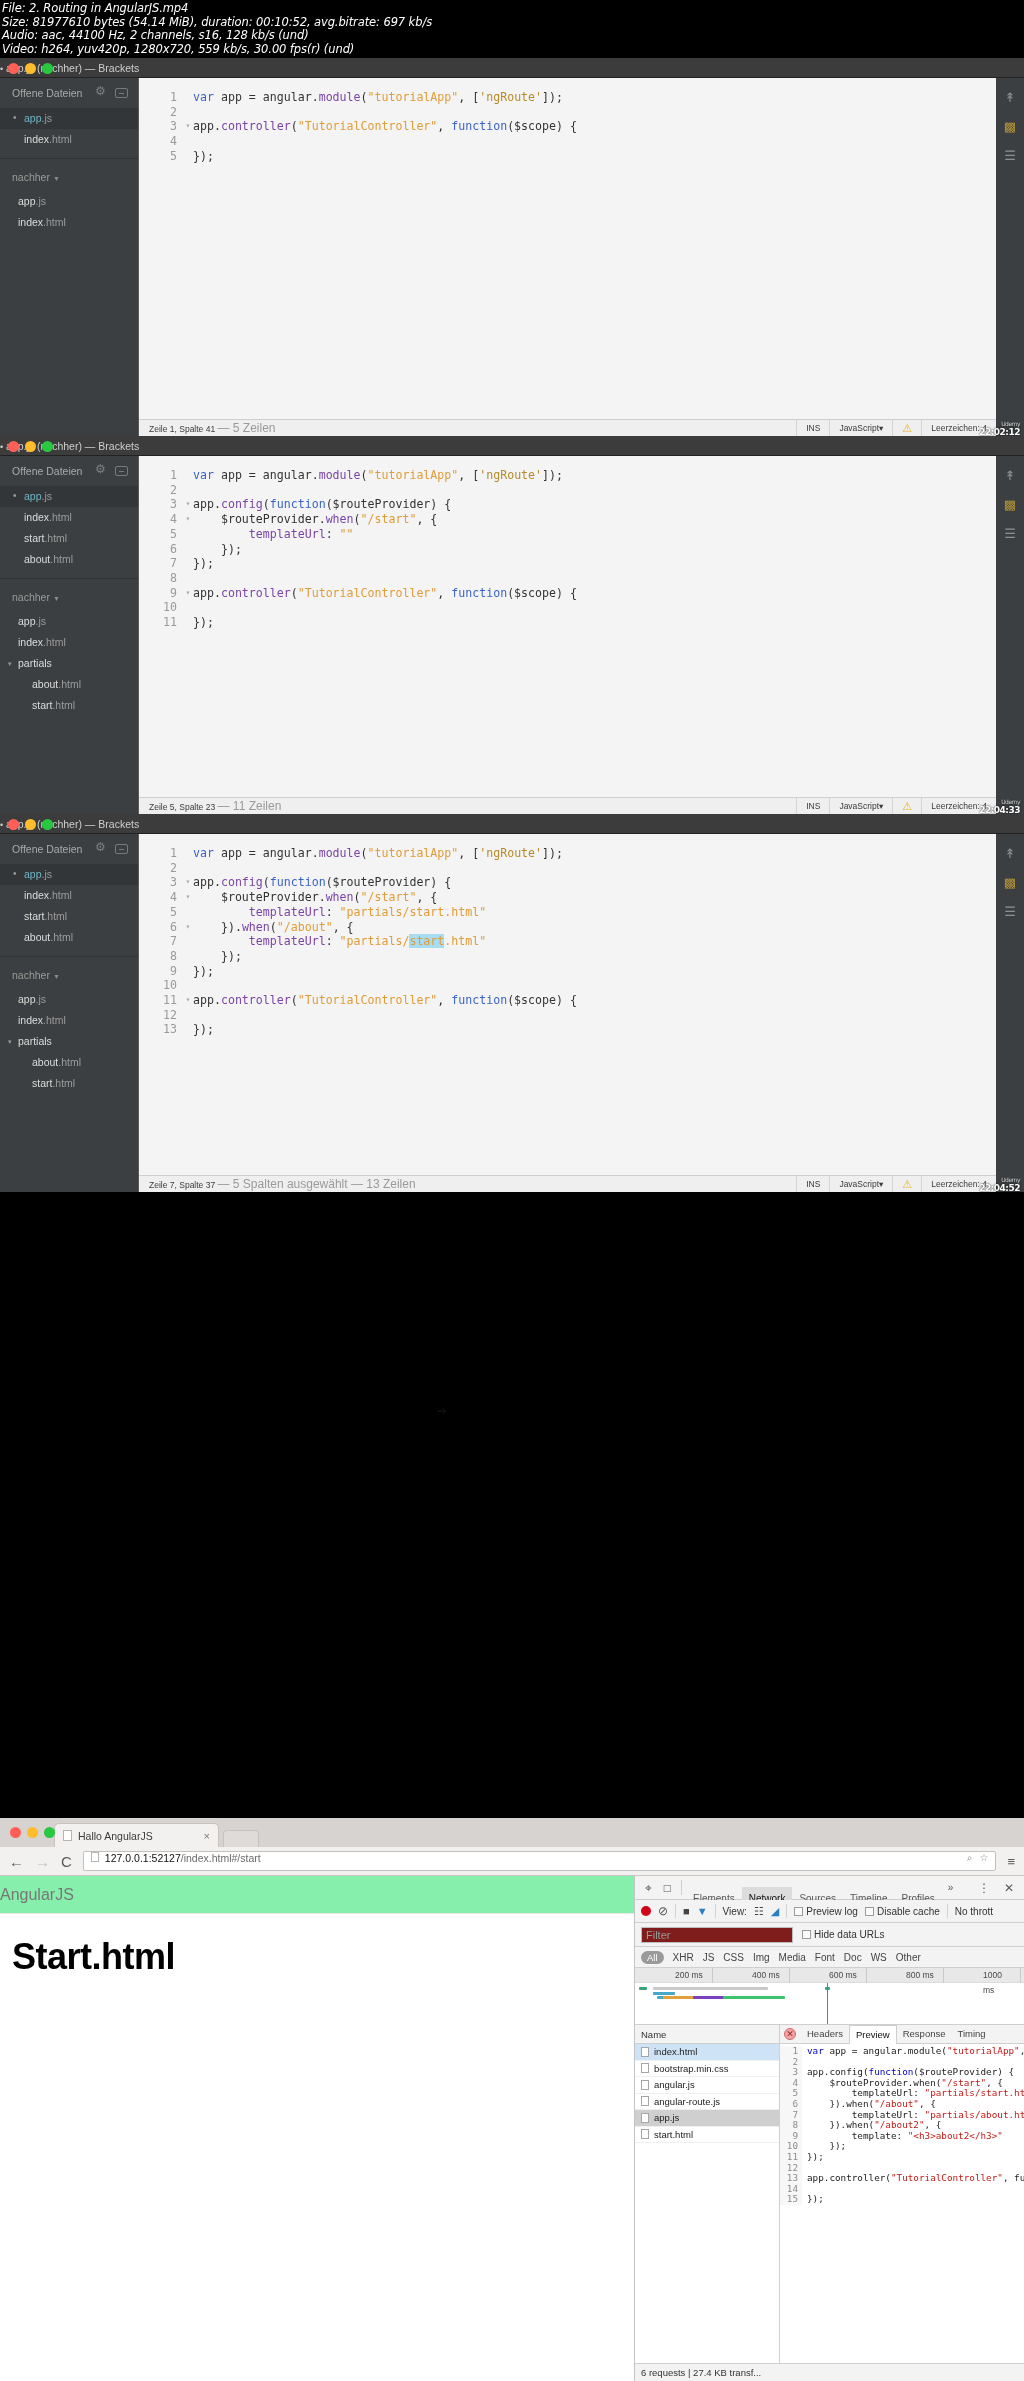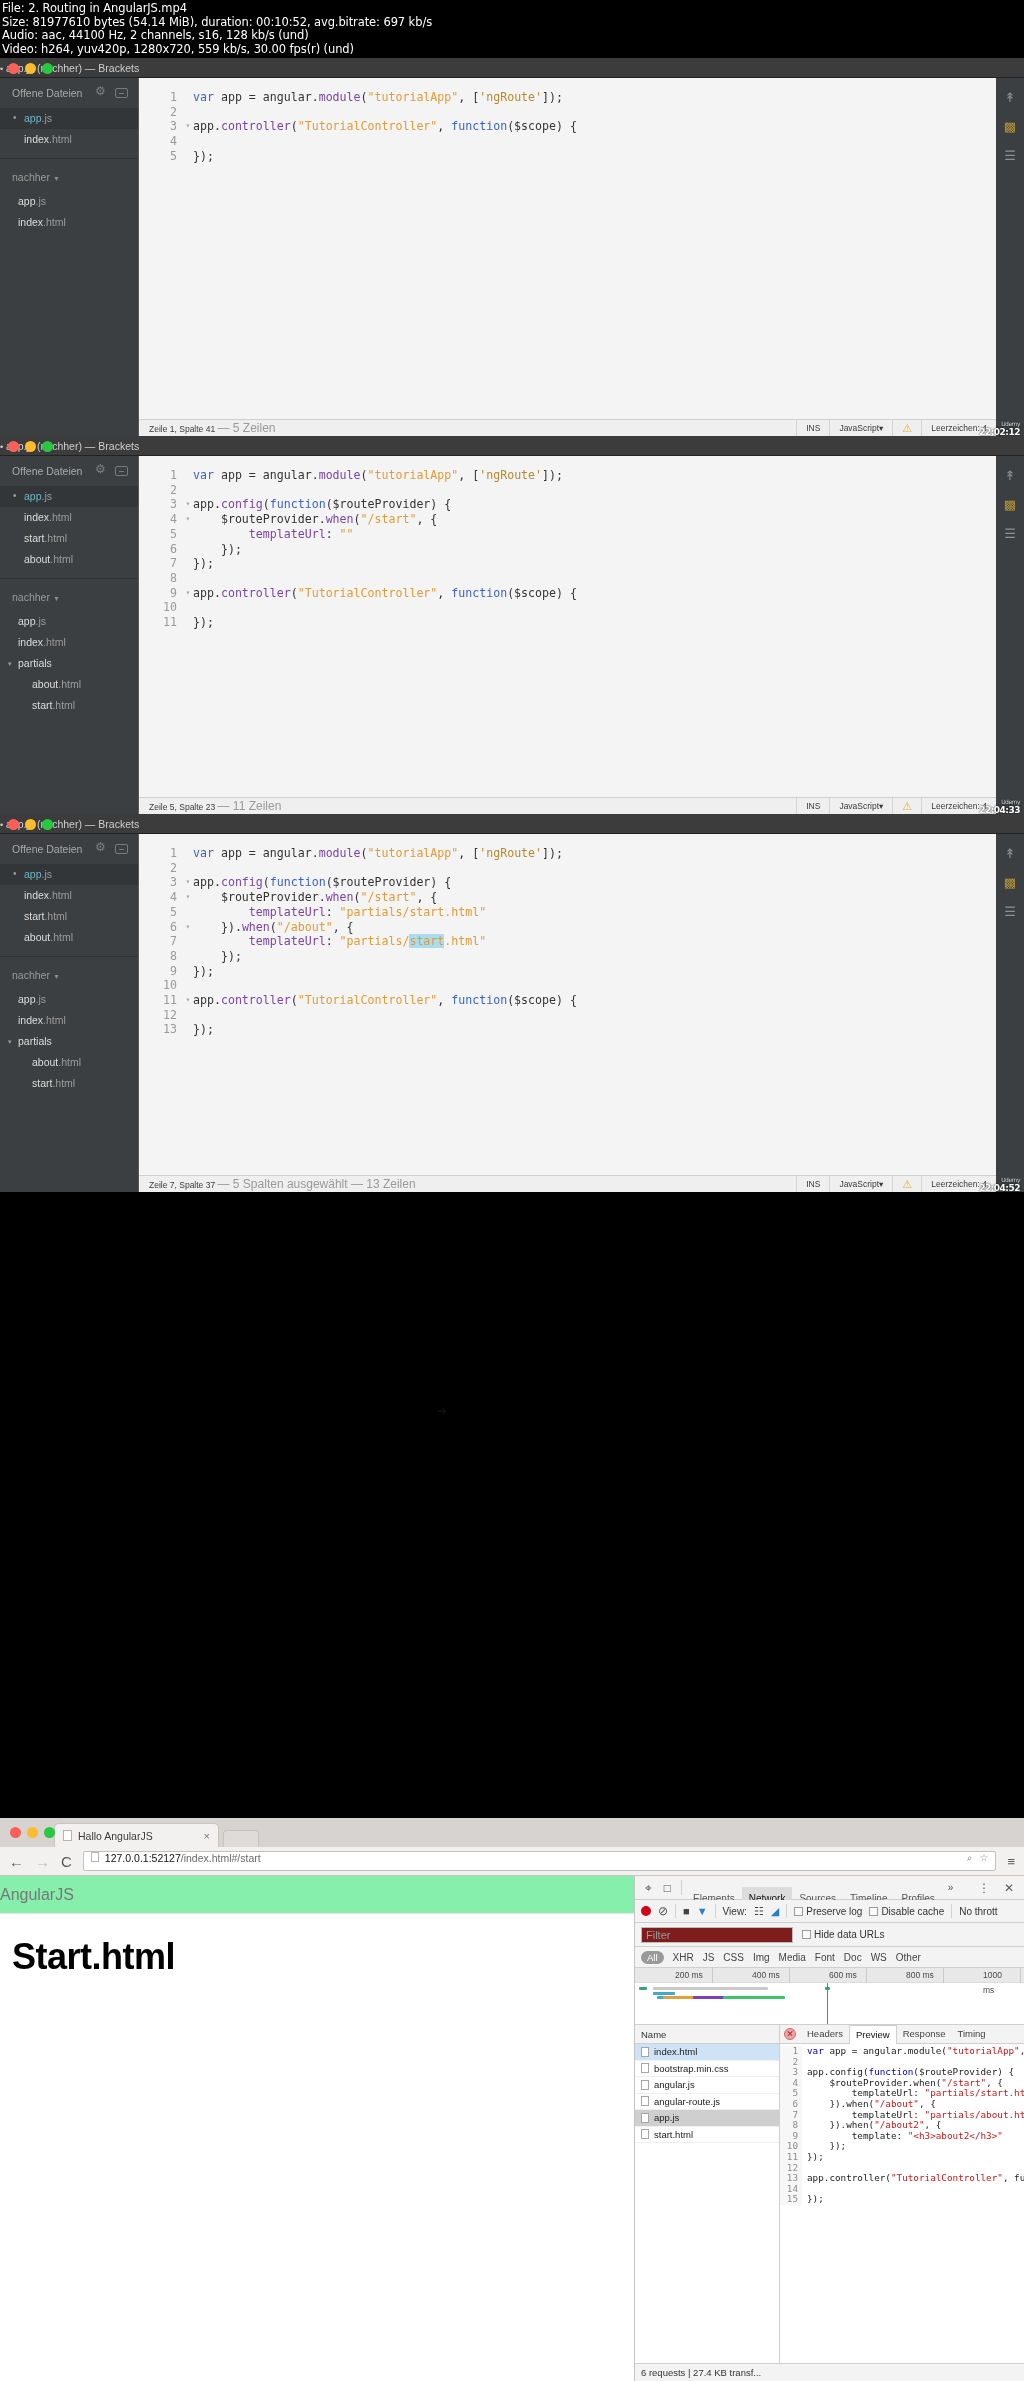--- a/index.html
+++ b/index.html
@@ -8,21 +8,21 @@
     background: #000;
     font-family: "Liberation Sans", sans-serif;
   }
   .page { width: 1024px; height: 2381px; position: relative; background:#000; overflow:hidden; }
 
   
   .meta-header {
     position: absolute; left: 0; top: 0; width: 1024px; height: 70px;
     background: #000; color: #fff;
     font-family: "DejaVu Sans", sans-serif;
-    font-size: 11.5px; line-height: 13.6px;
+    font-style: italic; font-size: 11.5px; line-height: 13.6px;
     padding: 2px 0 0 2px;
     white-space: nowrap;
   }
   .meta-header div { letter-spacing: -0.1px; }
 
   
   .brackets {
     position: absolute; left: 0; width: 1024px;
     background: #2c2c2c;
     overflow: hidden;
@@ -529,21 +529,21 @@
           <span class="rec-dot"></span>
           <span class="clear-ico">⊘</span>
           <span class="dt-sep"></span>
           <span class="cam-ico">■</span>
           <span class="filt-ico">▼</span>
           <span class="dt-sep"></span>
           <span class="view-lbl">View:</span>
           <span class="list-ico">☷</span>
           <span class="wf-ico" style="color:#2a7ec4;">◢</span>
           <span class="dt-sep"></span>
-          <span><i class="chk"></i><span>Preserve log</span></span>
+          <span><i class="chk"></i><span>Preview log</span></span>
           <span><i class="chk"></i><span>Disable cache</span></span>
           <span class="dt-sep"></span>
           <span>No thrott</span>
         </div>
 
         <div class="dt-filterbar">
           <div class="filter-input" placeholder="Filter"><span>Filter</span></div>
           <span><i class="chk"></i><span>Hide data URLs</span></span>
         </div>
 

